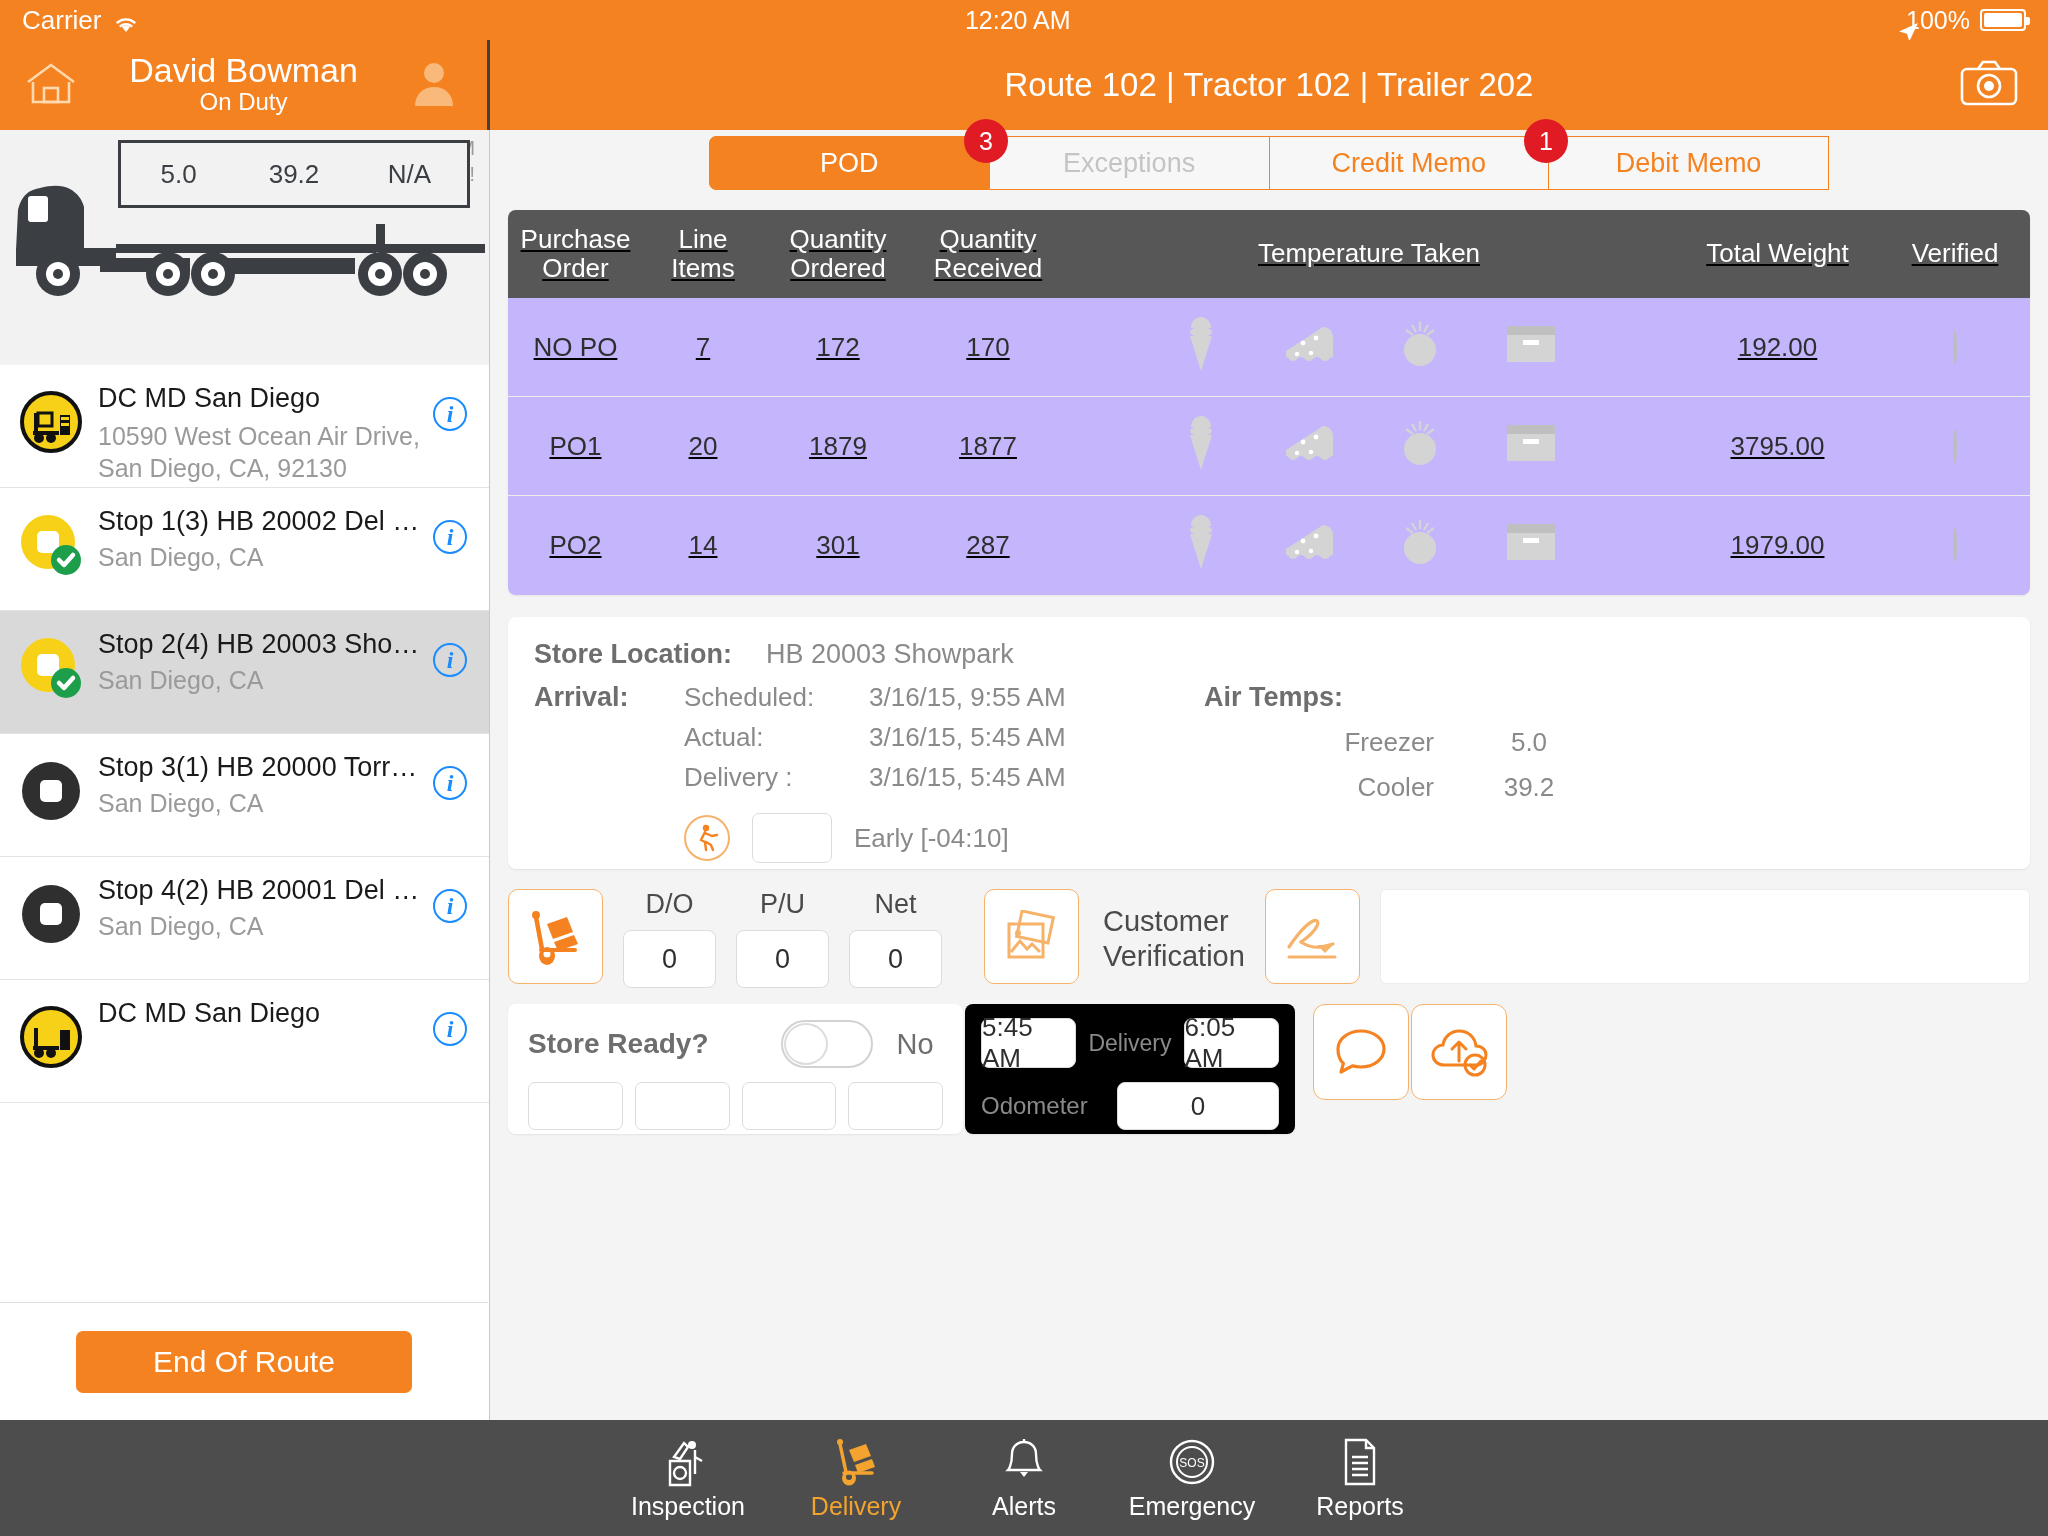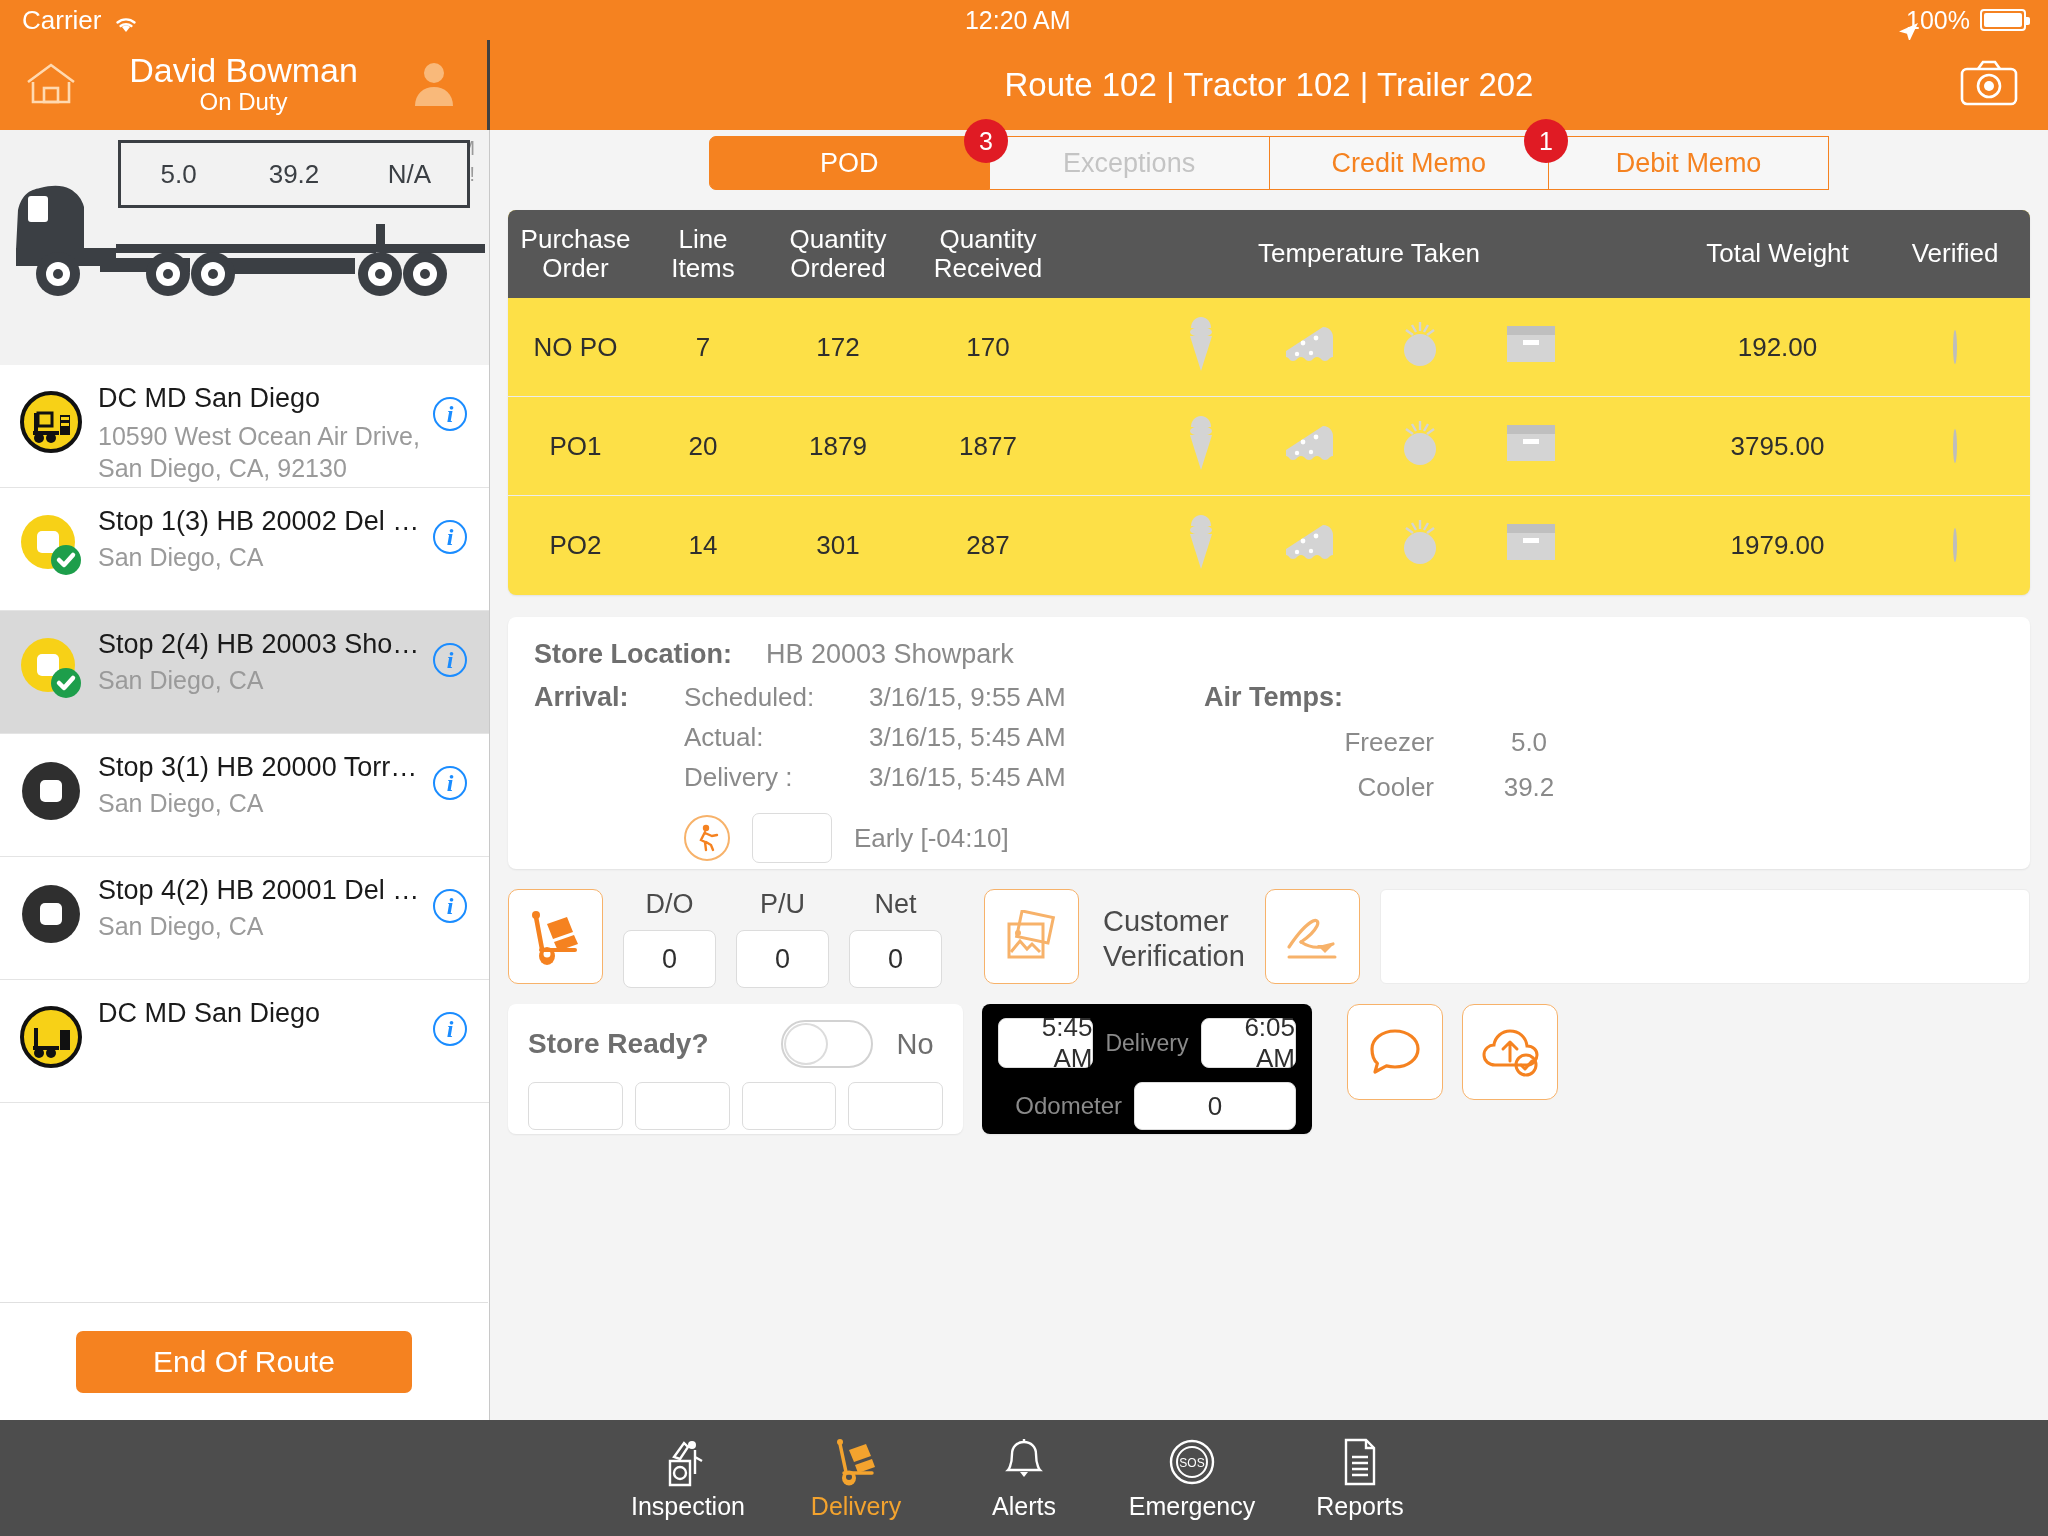--- a/index.html
+++ b/index.html
@@ -98,22 +98,22 @@
         display:flex; align-items:center; justify-content:center; font-size:27px;
         cursor:pointer; border-left:none; }
   .tab:first-child{ border-left:1.5px solid #f58220; border-radius:7px 0 0 7px;}
   .tab:last-child{ border-radius:0 7px 7px 0; }
   .tab.active{ background:#f58220; color:#fff; }
   .tab.disabled{ color:#c4c4c4; border-color:#f58220;}
   .tbadge{ position:absolute; top:-17px; width:44px; height:44px; border-radius:50%;
            background:#e01b24; color:#fff; font-size:25px;
            display:flex;align-items:center;justify-content:center; }
 
-  .table-card{ background:#fde047; border-radius:8px; overflow:hidden;
-               box-shadow:0 1px 2px rgba(0,0,0,.08); }
+  .table-card{ background:#c4b5fd; border-radius:8px; overflow:hidden;
+               box-shadow:0 1px 2px rgba(0,0,0,.08);text-decoration:underline; }
   .thead{ background:#575757; color:#fff; display:flex; height:88px; align-items:center; }
   .thead div{ text-align:center; font-size:26px; line-height:1.12; }
   .tr{ display:flex; align-items:center; height:99px; border-bottom:1px solid #ececec; }
   .tr:last-child{ border-bottom:none; }
   .tr div{ text-align:center; font-size:26px; color:#2e2e2e; }
   .c-po{ width:135px; } .c-li{ width:120px; } .c-qo{ width:150px; }
   .c-qr{ width:150px; } .c-temp{ flex:1; } .c-tw{ width:205px; } .c-vf{ width:150px; }
   .temp-icons{ display:flex; align-items:center; justify-content:center; gap:62px; }
   .radio{ width:36px;height:36px;border:2.5px solid #bdbdbd;border-radius:50%;margin:0 auto;}
 
@@ -142,21 +142,21 @@
   .ctrl-row{ display:flex; align-items:flex-start; margin-top:20px; gap:20px; }
   .sq-btn{ width:95px;height:95px;border:1.5px solid #f7b26a;border-radius:10px;background:#fff;
            display:flex;align-items:center;justify-content:center;}
   .numcol{ width:93px; text-align:center; }
   .numcol .nlbl{ font-size:27px; color:#4a4a4a; margin-bottom:10px; }
   .numcol .nbox{ height:58px; border:1.5px solid #dcdcdc; border-radius:8px; background:#fff;
                  display:flex;align-items:center;justify-content:center;font-size:27px;color:#2e2e2e;}
   .cv-txt{ font-size:29px; color:#4a4a4a; line-height:1.18; margin-left:4px; }
   .white-pad{ flex:1; height:95px; background:#fff; border:1px solid #ececec; border-radius:6px; }
 
-  .bot-row{ display:flex; gap:19px; margin-top:16px; align-items:flex-start;text-align:right; }
+  .bot-row{ display:flex; gap:2px; margin-top:16px; align-items:flex-start; }
   .sr-card{ background:#fff; border-radius:8px; width:455px; height:130px; padding:16px 20px;
             box-shadow:0 1px 2px rgba(0,0,0,.07); }
   .sr-top{ display:flex; align-items:center; }
   .sr-lbl{ font-weight:bold; color:#6e6e6e; font-size:28px; }
   .toggle{ width:92px;height:48px;border:2px solid #d2d2d2;border-radius:26px;background:#fff;
            margin-left:72px; position:relative; }
   .toggle i{ position:absolute; left:1px; top:1px; width:44px;height:42px;border-radius:50%;
              background:#fff; border:2px solid #dcdcdc; display:block;}
   .sr-no{ font-size:29px; color:#6e6e6e; margin-left:24px; }
   .sr-boxes{ display:flex; gap:12px; margin-top:14px; }

